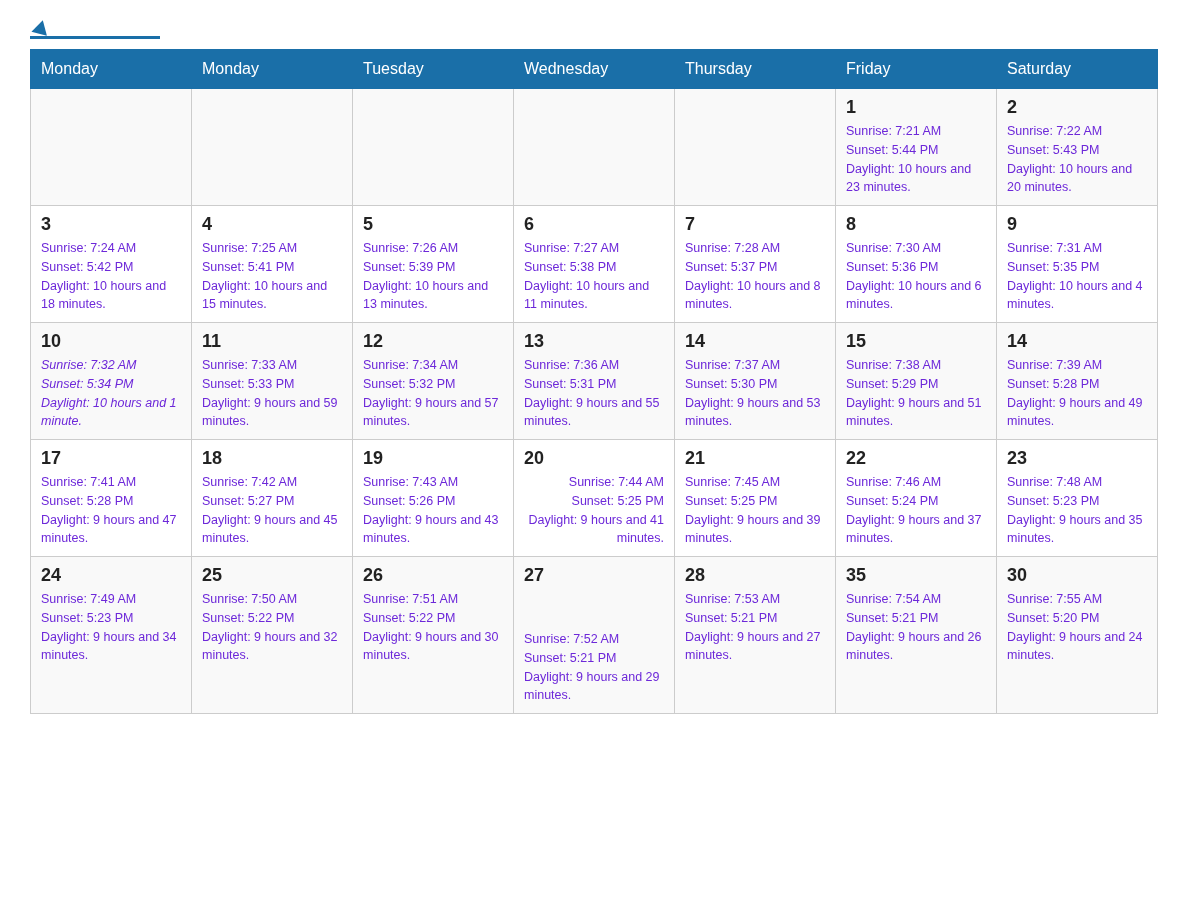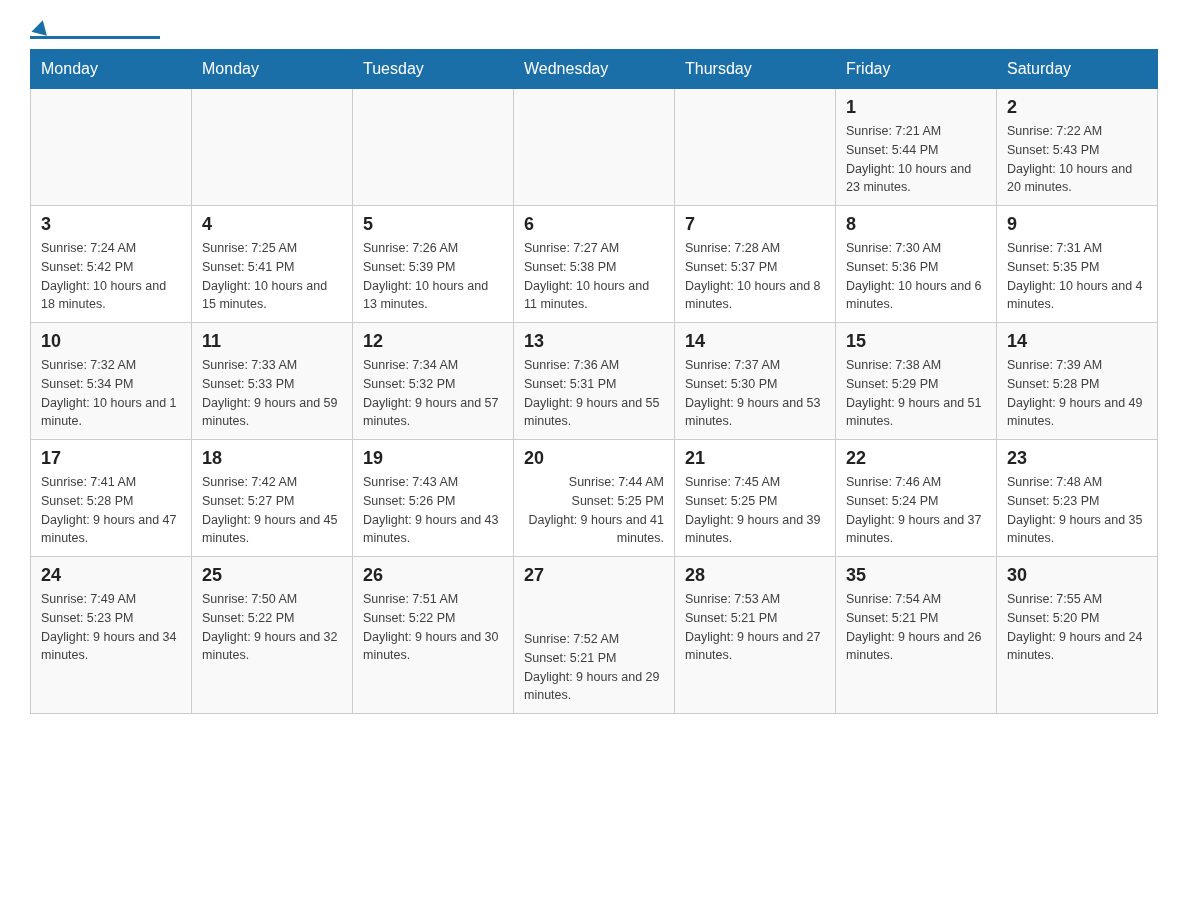--- a/index.html
+++ b/index.html
@@ -66,21 +66,21 @@
     }
     .day-number {
       font-size: 18px;
       font-weight: bold;
       color: #222;
       margin-bottom: 4px;
       display: block;
     }
     .day-info {
       font-size: 12.5px;
-      color: #404040;
+      color: #6d28d9;
       line-height: 1.5;
     }
     .empty-cell {
       background-color: #f9f9f9;
     }
   </style>
 </head>
 <body>
 
 <div class="header">
@@ -170,21 +170,21 @@
         <td>
           <span class="day-number">9</span>
           <div class="day-info" style="white-space: pre-line;">Sunrise: 7:31 AM
 Sunset: 5:35 PM
 Daylight: 10 hours and 4 minutes.</div>
         </td>
       </tr>
       <tr>
         <td>
           <span class="day-number">10</span>
-          <div class="day-info" style="white-space: pre-line;">Sunrise: 7:32 AM
+          <div class="day-info" style="white-space: pre-line; font-style: italic;">Sunrise: 7:32 AM
 Sunset: 5:34 PM
 Daylight: 10 hours and 1 minute.</div>
         </td>
         <td>
           <span class="day-number">11</span>
           <div class="day-info" style="white-space: pre-line;">Sunrise: 7:33 AM
 Sunset: 5:33 PM
 Daylight: 9 hours and 59 minutes.</div>
         </td>
         <td>

